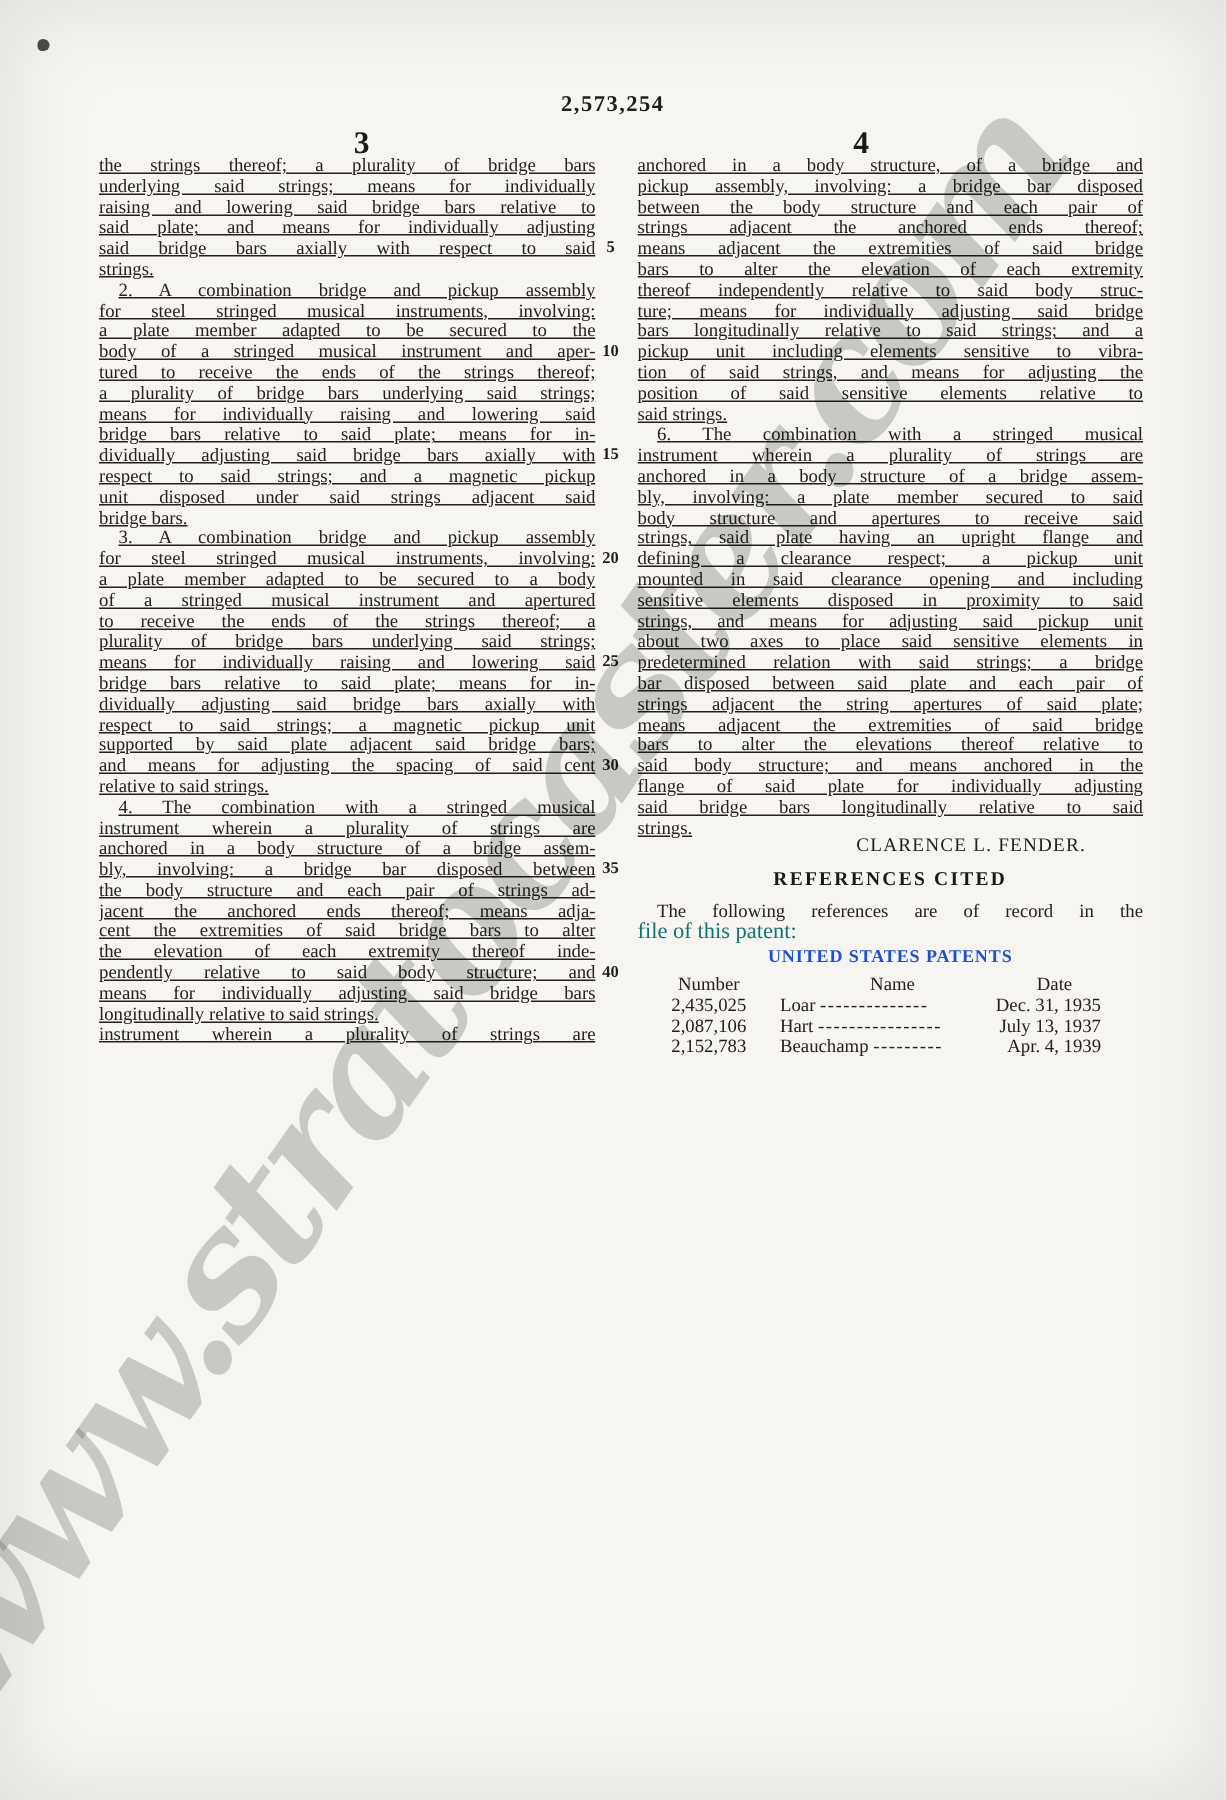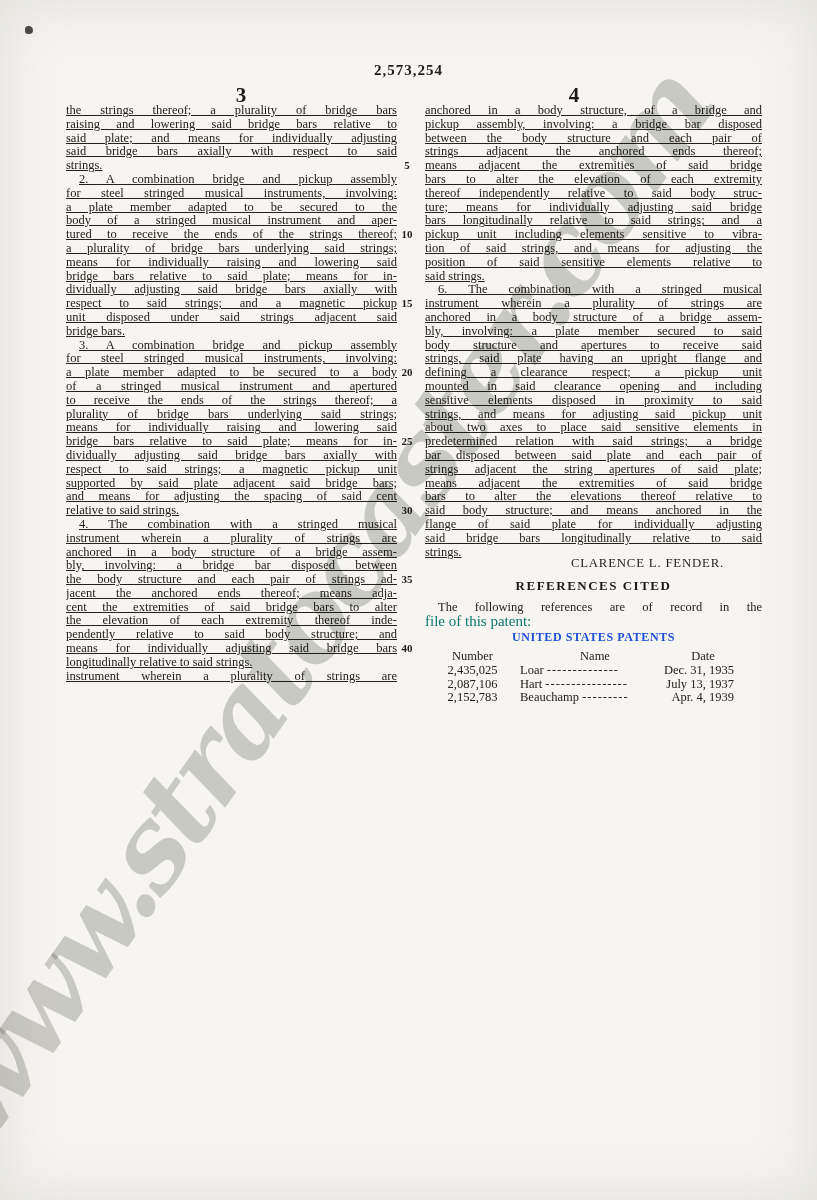--- a/index.html
+++ b/index.html
@@ -82,20 +82,21 @@
 
   <div class="speck"></div>
 
   <div class="patent-number">2,573,254</div>
 
   <div class="colnum colnum-left">3</div>
   <div class="colnum colnum-right">4</div>
 
   <div id="leftCol" class="col col-left">
       <div class="tline j">the strings thereof; a plurality of bridge bars</div>
+      <div class="tline j">underlying said strings; means for individually</div>
       <div class="tline j">raising and lowering said bridge bars relative to</div>
       <div class="tline j">said plate; and means for individually adjusting</div>
       <div class="tline j">said bridge bars axially with respect to said</div>
       <div class="tline e">strings.</div>
       <div class="tline i j">2. A combination bridge and pickup assembly</div>
       <div class="tline j">for steel stringed musical instruments, involving:</div>
       <div class="tline j">a plate member adapted to be secured to the</div>
       <div class="tline j">body of a stringed musical instrument and aper-</div>
       <div class="tline j">tured to receive the ends of the strings thereof;</div>
       <div class="tline j">a plurality of bridge bars underlying said strings;</div>

